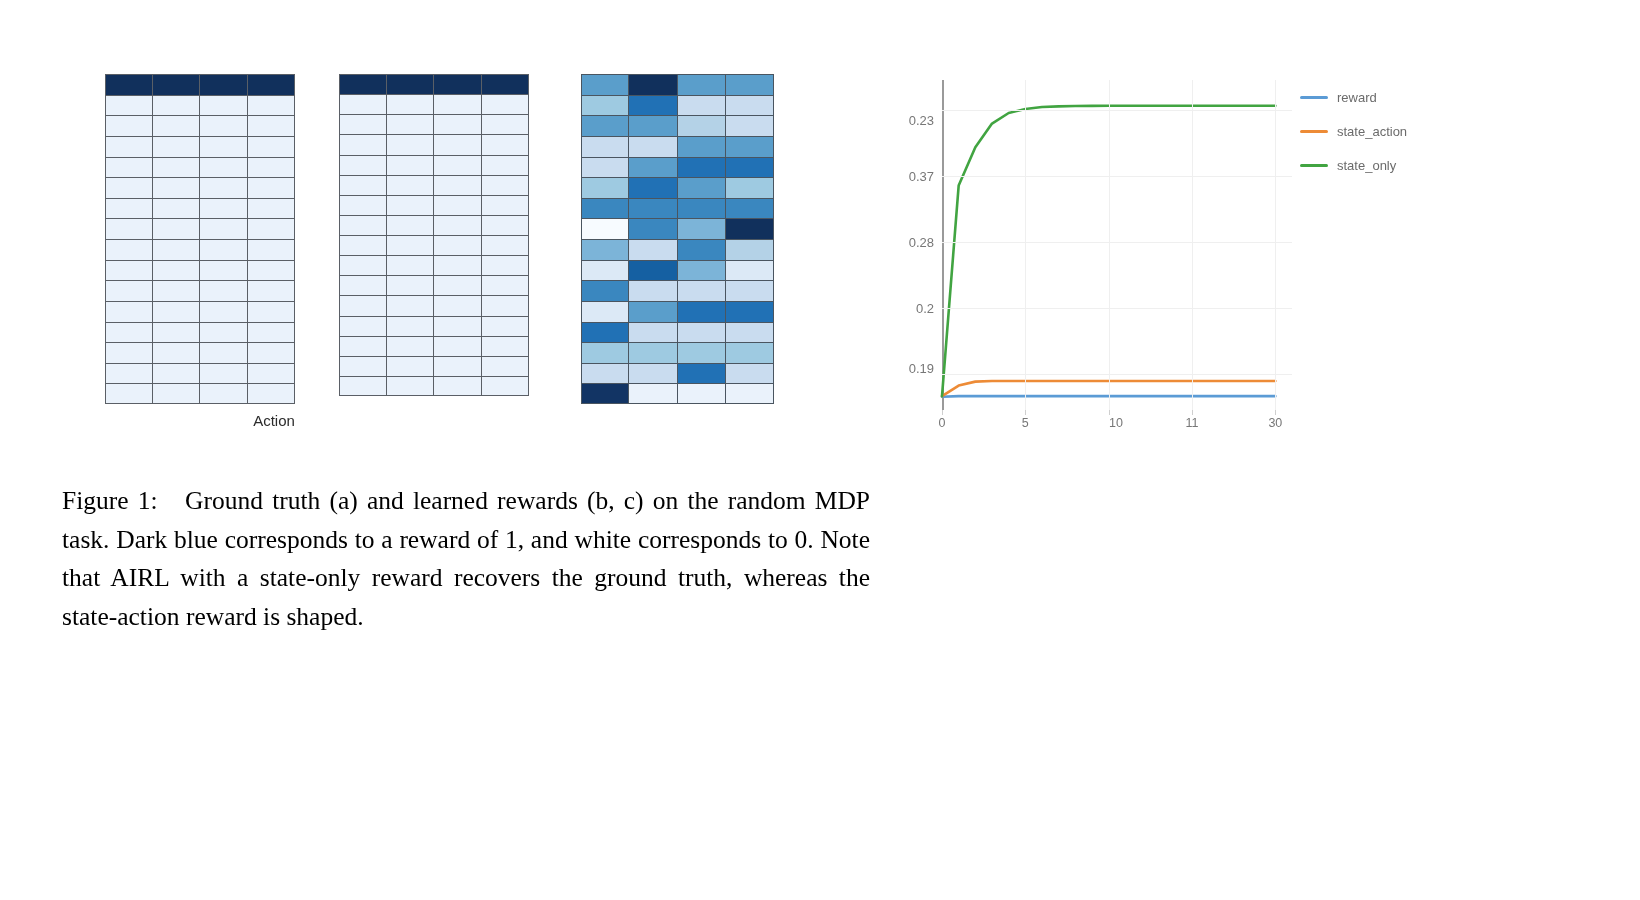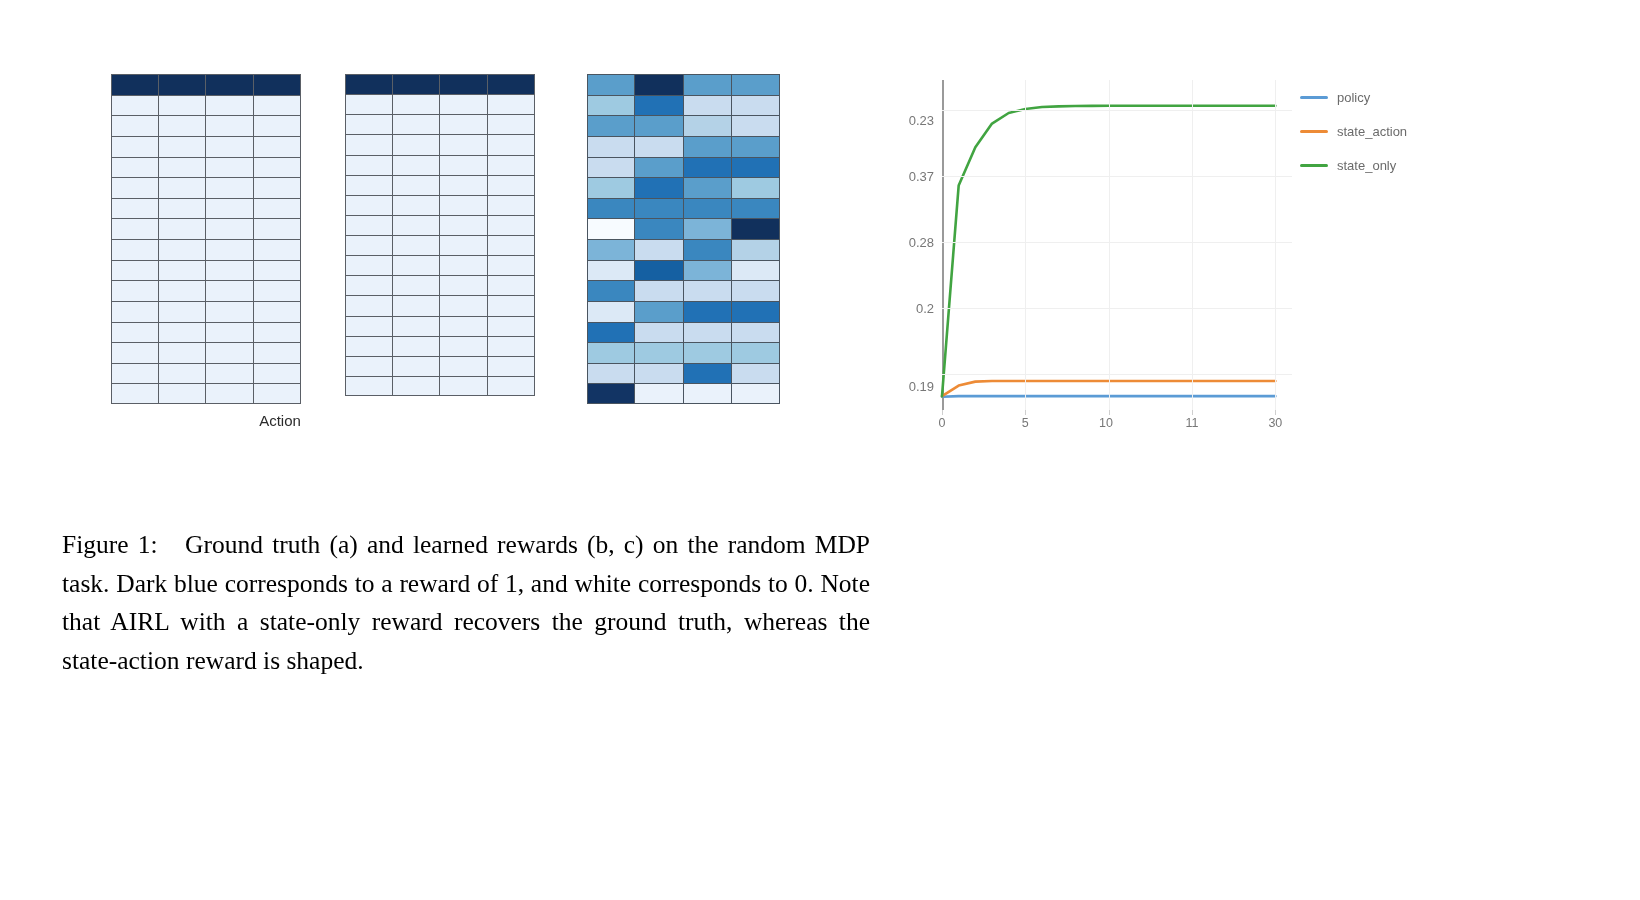--- a/index.html
+++ b/index.html
@@ -19,21 +19,21 @@
   #figures-row {
     position: absolute;
     left: 0; top: 0;
     width: 1640px;
     height: 480px;
   }
 
   
   #fig1-panel {
     position: absolute;
-    left: 56px;
+    left: 50px;
     top: 60px;
     width: 810px;
     height: 420px;
   }
   #heatmaps-wrap {
     position: absolute;
     left: 0; top: 0;
     width: 810px;
     height: 350px;
   }
@@ -191,21 +191,20 @@
     white-space: nowrap;
   }
 
   
   #captions-row {
     position: absolute;
     left: 0;
     top: 482px;
     width: 1638px;
     height: 220px;
-    margin-top: 44px;
   }
   .caption-col {
     position: absolute;
     top: 0;
     font-family: "Liberation Serif", serif;
     font-size: 25.5px;
     line-height: 38.5px;
     color: #000000;
     text-align: justify;
     text-justify: inter-word;
@@ -427,48 +426,48 @@
   <div id="fig2-panel">
     <div id="chart-area">
       <div id="plot-frame">
         <div class="y-axis-line"></div>
         <svg id="curves-svg" viewBox="0 0 350 330" preserveAspectRatio="none">
             <path d="M0.00 316.80 L16.67 316.14 L33.33 316.14 L50.00 316.14 L66.67 316.14 L83.33 316.14 L100.00 316.14 L116.67 316.14 L133.33 316.14 L150.00 316.14 L166.67 316.14 L183.33 316.14 L200.00 316.14 L216.67 316.14 L233.33 316.14 L250.00 316.14 L266.67 316.14 L283.33 316.14 L300.00 316.14 L316.67 316.14 L333.33 316.14" fill="none" stroke="#5b9bd5" stroke-width="2.6" stroke-linejoin="round" stroke-linecap="round"></path>
             <path d="M0.00 316.14 L16.67 305.58 L33.33 301.62 L50.00 300.96 L66.67 300.96 L83.33 300.96 L100.00 300.96 L116.67 300.96 L133.33 300.96 L150.00 300.96 L166.67 300.96 L183.33 300.96 L200.00 300.96 L216.67 300.96 L233.33 300.96 L250.00 300.96 L266.67 300.96 L283.33 300.96 L300.00 300.96 L316.67 300.96 L333.33 300.96" fill="none" stroke="#ed8b36" stroke-width="2.6" stroke-linejoin="round" stroke-linecap="round"></path>
             <path d="M0.00 316.14 L16.67 105.60 L33.33 67.32 L50.00 43.56 L66.67 33.00 L83.33 29.04 L100.00 27.06 L116.67 26.40 L133.33 26.07 L150.00 25.87 L166.67 25.74 L183.33 25.74 L200.00 25.74 L216.67 25.74 L233.33 25.74 L250.00 25.74 L266.67 25.74 L283.33 25.74 L300.00 25.74 L316.67 25.74 L333.33 25.74" fill="none" stroke="#41a441" stroke-width="2.6" stroke-linejoin="round" stroke-linecap="round"></path>
           </svg>
       <div class="grid-h" style="top: 293.7px;"></div>
-          <div class="y-tick-label" style="top: 306px;">0.19</div>
+          <div class="y-tick-label" style="top: 288px;">0.19</div>
           <div class="grid-h" style="top: 227.7px;"></div>
           <div class="y-tick-label" style="top: 227.7px;">0.2</div>
           <div class="grid-h" style="top: 161.7px;"></div>
           <div class="y-tick-label" style="top: 161.7px;">0.28</div>
           <div class="grid-h" style="top: 95.7px;"></div>
           <div class="y-tick-label" style="top: 95.7px;">0.37</div>
           <div class="grid-h" style="top: 29.7px;"></div>
           <div class="y-tick-label" style="top: 29.7px; margin-top: 10px;">0.23</div>
           <div class="x-tick-label" style="left: 0px;">0</div>
           <div class="grid-v" style="left: 0px; top: 330px; height: 5px; background: rgb(207, 207, 207);"></div>
           <div class="grid-v" style="left: 83.3333px;"></div>
           <div class="x-tick-label" style="left: 83.3333px;">5</div>
           <div class="grid-v" style="left: 83.3333px; top: 330px; height: 5px; background: rgb(207, 207, 207);"></div>
           <div class="grid-v" style="left: 166.667px;"></div>
-          <div class="x-tick-label" style="left: 164px;">10</div>
+          <div class="x-tick-label" style="left: 174px;">10</div>
           <div class="grid-v" style="left: 166.667px; top: 330px; height: 5px; background: rgb(207, 207, 207);"></div>
           <div class="grid-v" style="left: 250px;"></div>
           <div class="x-tick-label" style="left: 250px;">11</div>
           <div class="grid-v" style="left: 250px; top: 330px; height: 5px; background: rgb(207, 207, 207);"></div>
           <div class="grid-v" style="left: 333.333px;"></div>
           <div class="x-tick-label" style="left: 333.333px;">30</div>
           <div class="grid-v" style="left: 333.333px; top: 330px; height: 5px; background: rgb(207, 207, 207);"></div>
         </div>
       <div id="chart-legend">
           <div class="legend-row">
             <span class="legend-swatch" style="background: rgb(91, 155, 213);"></span>
-            <span class="legend-label">policy</span>
+            <span class="legend-label">reward</span>
           </div>
           <div class="legend-row">
             <span class="legend-swatch" style="background: rgb(237, 139, 54);"></span>
             <span class="legend-label">state_action</span>
           </div>
           <div class="legend-row">
             <span class="legend-swatch" style="background: rgb(65, 164, 65);"></span>
             <span class="legend-label">state_only</span>
           </div>
         </div>

